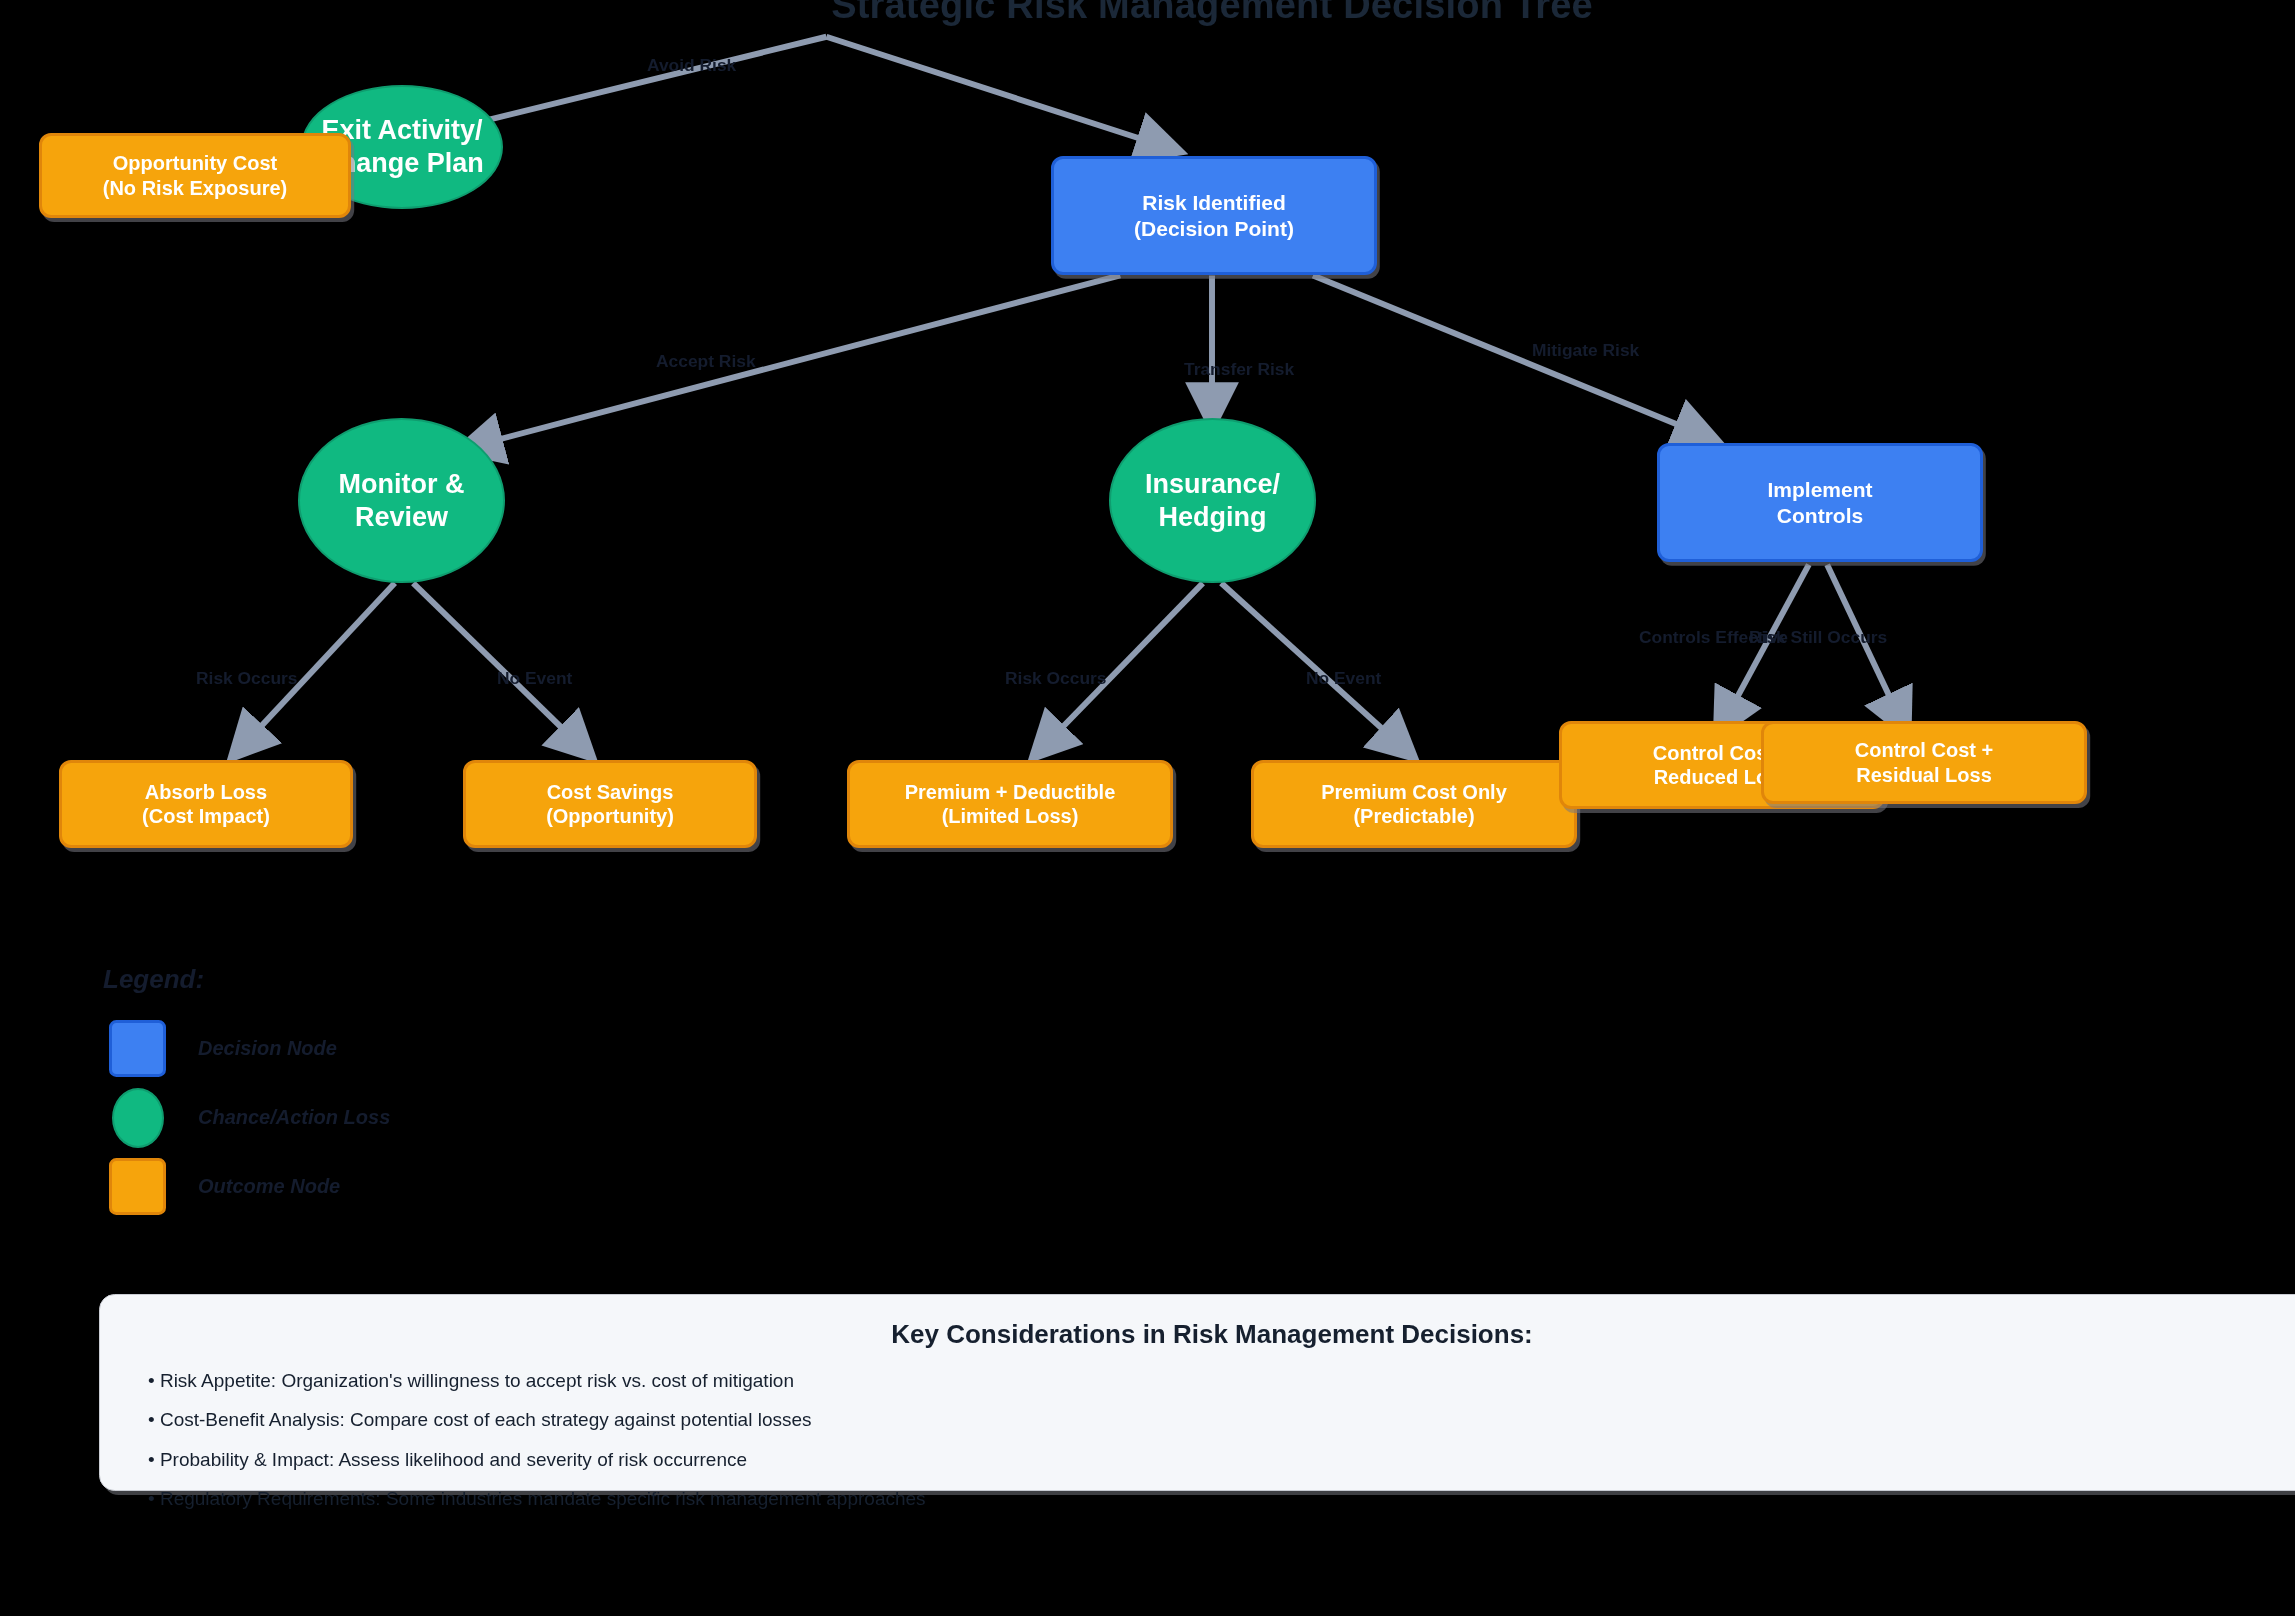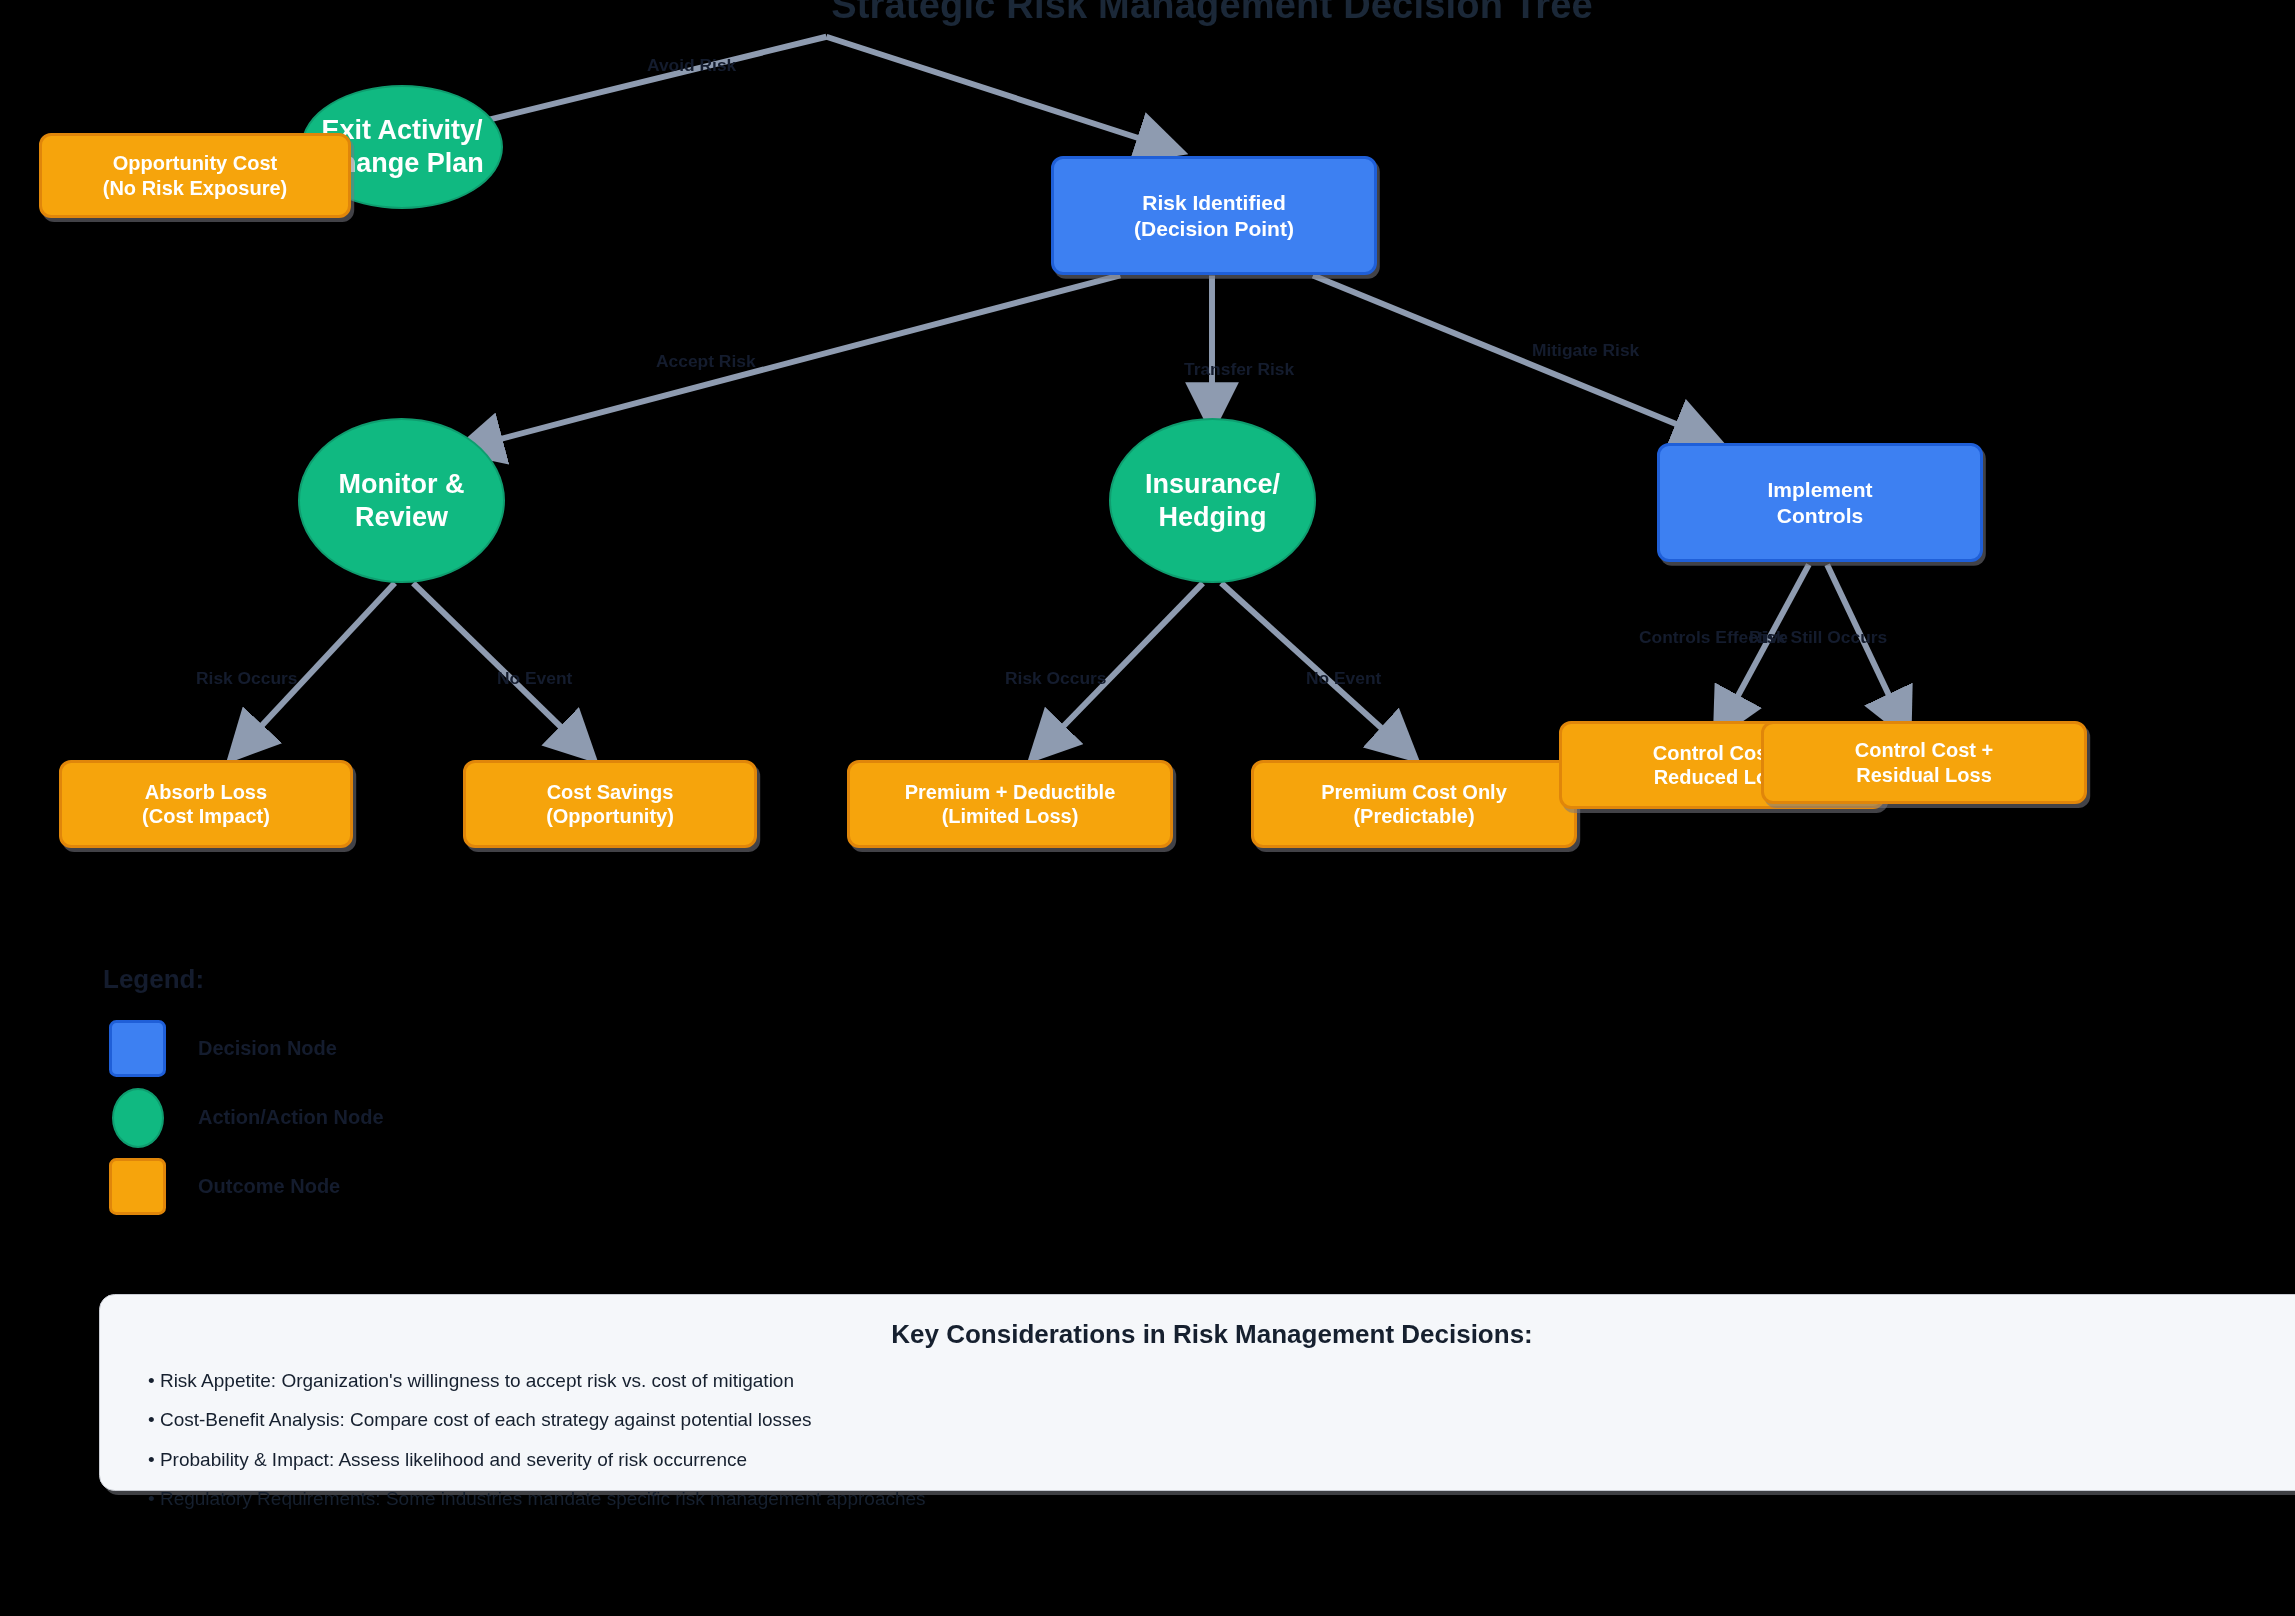--- a/index.html
+++ b/index.html
@@ -80,20 +80,21 @@
     font-weight: bold;
     white-space: nowrap;
   }
 
   
   #legend {
     position: absolute;
     left: 103px;
     top: 964px;
     width: 643px;
+    font-style: italic;
   }
   #legend-title {
     font-size: 26px;
     font-weight: bold;
     color: #141c2e;
     margin-bottom: 19px;
   }
   .legend-row {
     display: flex;
     align-items: center;
@@ -282,21 +283,21 @@
       <div class="legend-swatch">
         <div class="sw-decision"></div>
       </div>
       <div class="legend-label">Decision Node</div>
     </div>
 
     <div class="legend-row">
       <div class="legend-swatch">
         <div class="sw-chance"></div>
       </div>
-      <div class="legend-label">Action/Action Node</div>
+      <div class="legend-label">Chance/Action Loss</div>
     </div>
 
     <div class="legend-row">
       <div class="legend-swatch">
         <div class="sw-outcome"></div>
       </div>
       <div class="legend-label">Outcome Node</div>
     </div>
   </div>
 

